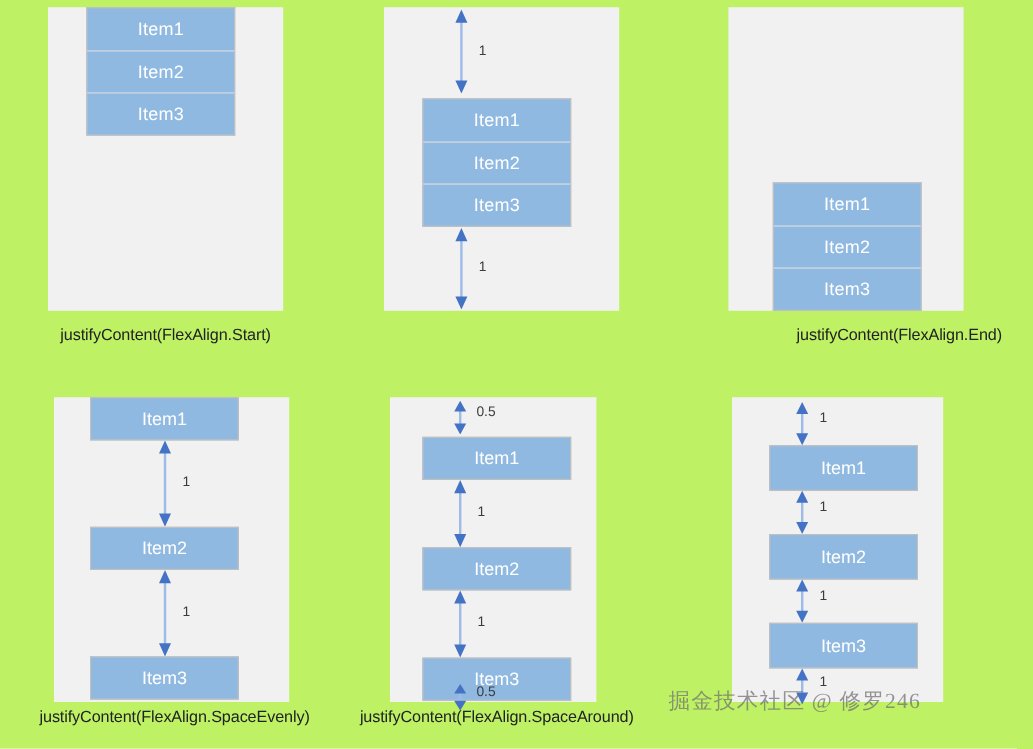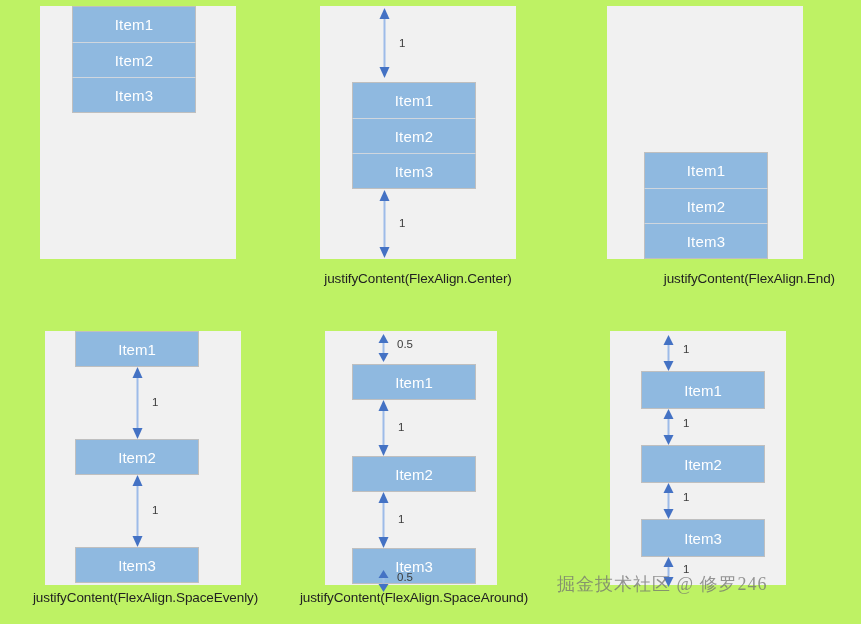--- a/index.html
+++ b/index.html
@@ -109,20 +109,21 @@
           <span>Item1</span>
         </div>
       <div class="item" style="height:35px;">
           <span>Item2</span>
         </div>
       <div class="item" style="height:36px;">
           <span>Item3</span>
         </div>
     </div>
   </div>
+  <div class="panel-label" style="left:8px; top:271px; width:260px;">justifyContent(FlexAlign.Start)</div>
 
   <div class="panel" style="left:320px; top:6px; width:196px; height:253px;">
     <div class="panel-box" style="width:196px; height:253px;"></div>
 
     <div class="arrow" style="left:58px; top:2px; height:70px;">
       <svg viewBox="0 0 13 70" preserveAspectRatio="none">
         <line x1="6.5" y1="6" x2="6.5" y2="64" stroke="#9dbbe8" stroke-width="2"></line>
         <polygon points="6.5,0 11.5,11 1.5,11" fill="#4472c4"></polygon>
         <polygon points="6.5,70 11.5,59 1.5,59" fill="#4472c4"></polygon>
       </svg>
@@ -143,21 +144,20 @@
 
     <div class="arrow" style="left:58px; top:184px; height:68px;">
       <svg viewBox="0 0 13 68" preserveAspectRatio="none">
         <line x1="6.5" y1="6" x2="6.5" y2="62" stroke="#9dbbe8" stroke-width="2"></line>
         <polygon points="6.5,0 11.5,11 1.5,11" fill="#4472c4"></polygon>
         <polygon points="6.5,68 11.5,57 1.5,57" fill="#4472c4"></polygon>
       </svg>
     </div>
     <div class="arrow-label" style="left:79px; top:211px;">1</div>
   </div>
-  <div class="panel-label" style="left:288px; top:271px; width:260px;">justifyContent(FlexAlign.Center)</div>
 
   <div class="panel" style="left:607px; top:6px; width:196px; height:253px;">
     <div class="panel-box" style="width:196px; height:253px;"></div>
     <div class="items-stack" style="left:37px; top:146px; width:124px;">
       <div class="item" style="height:36px;">
           <span>Item1</span>
         </div>
       <div class="item" style="height:35px;">
           <span>Item2</span>
         </div>

